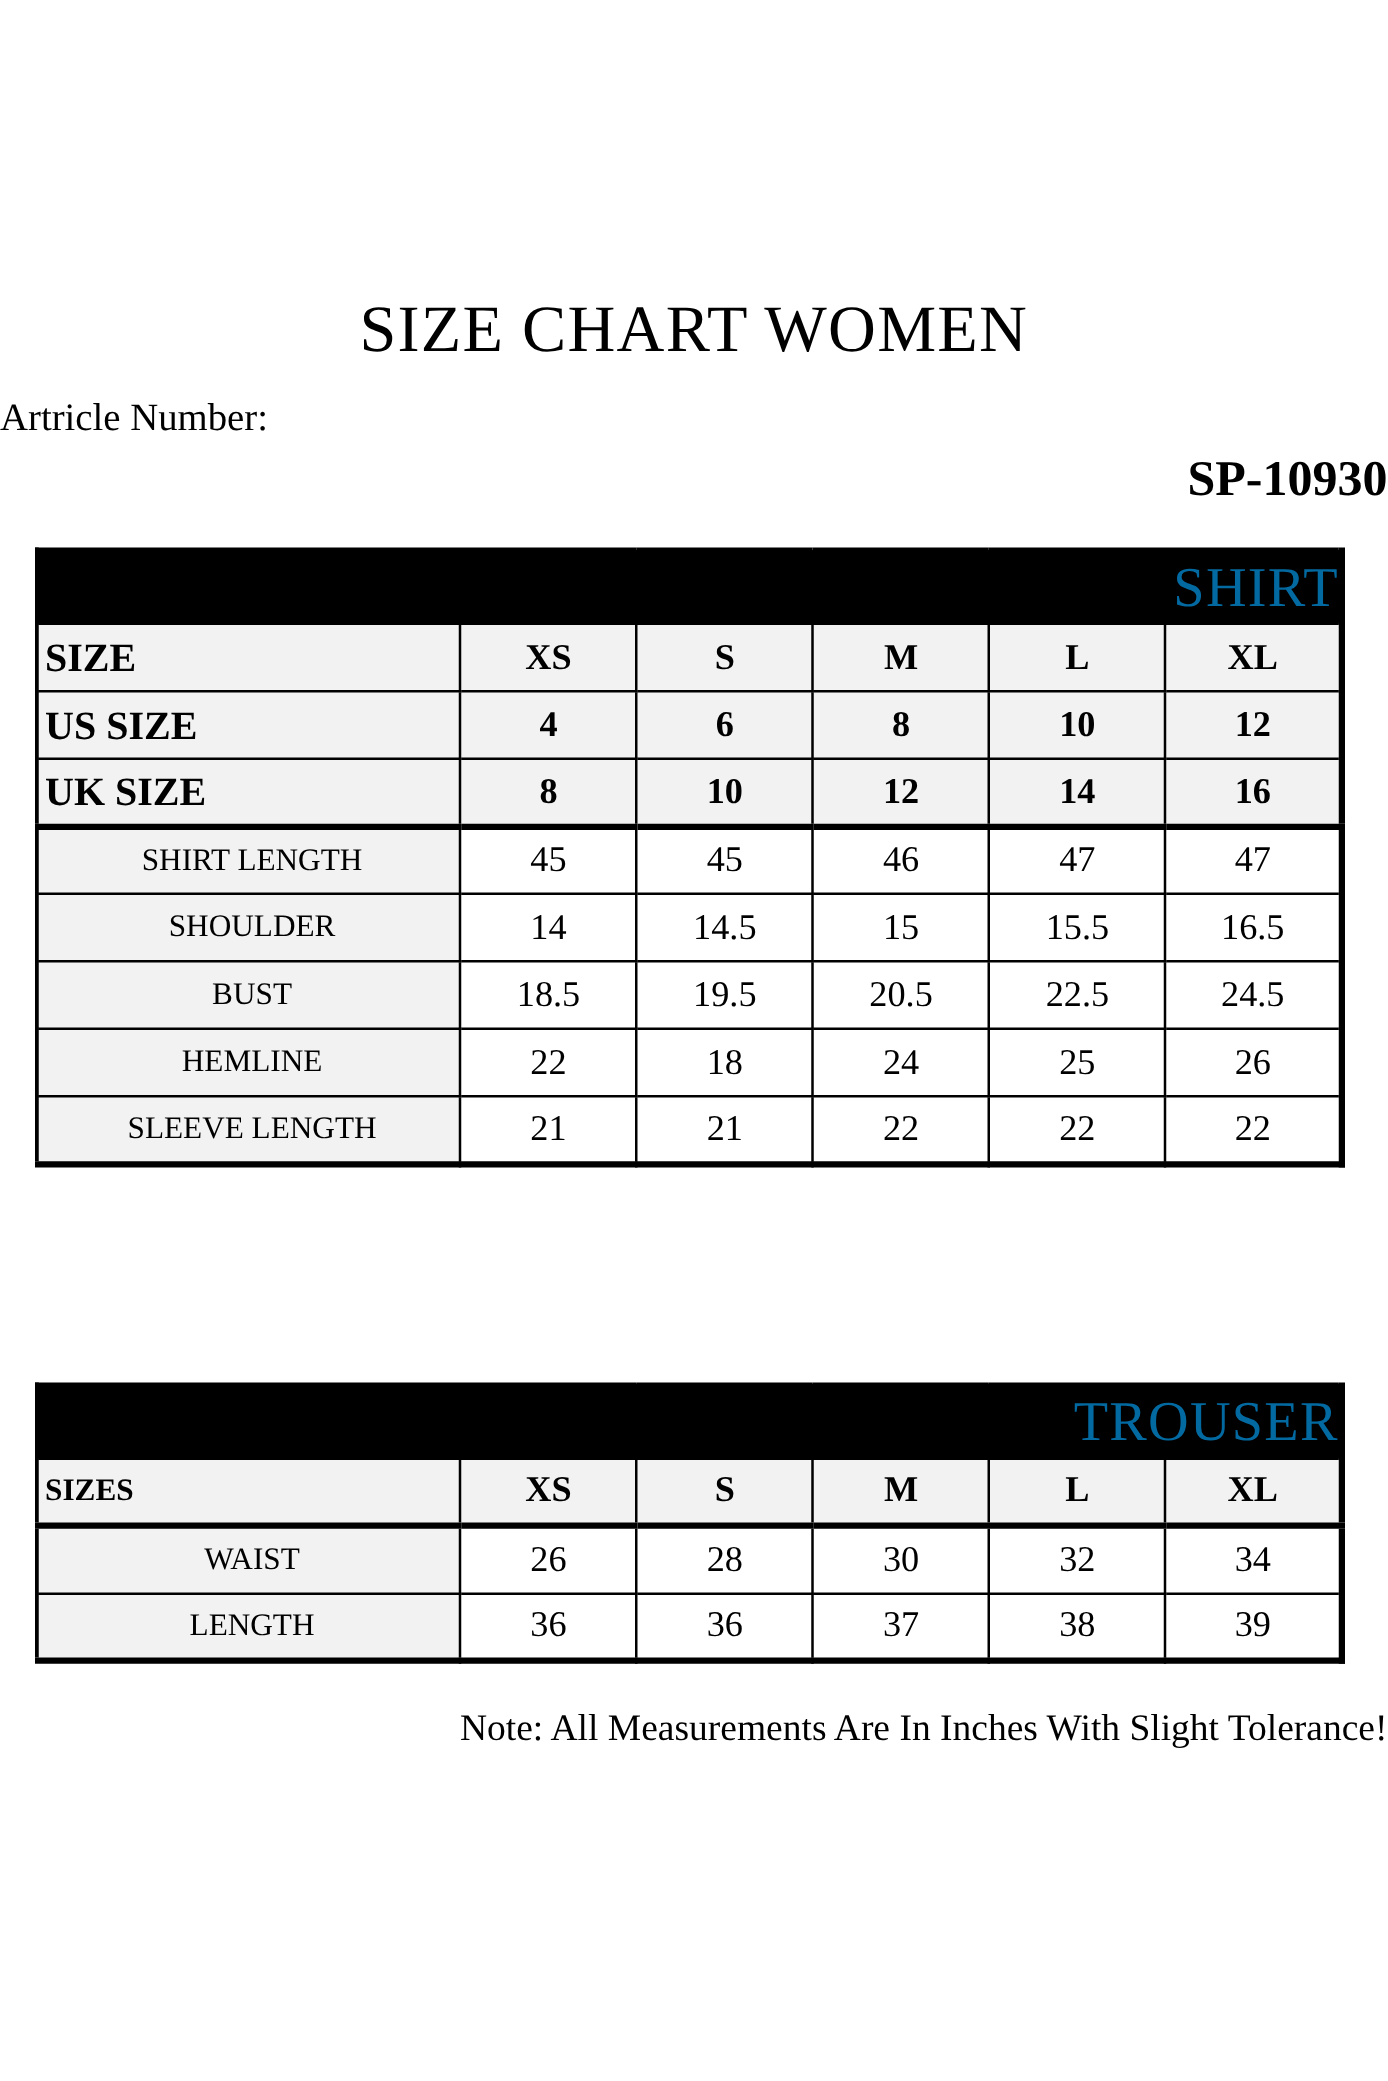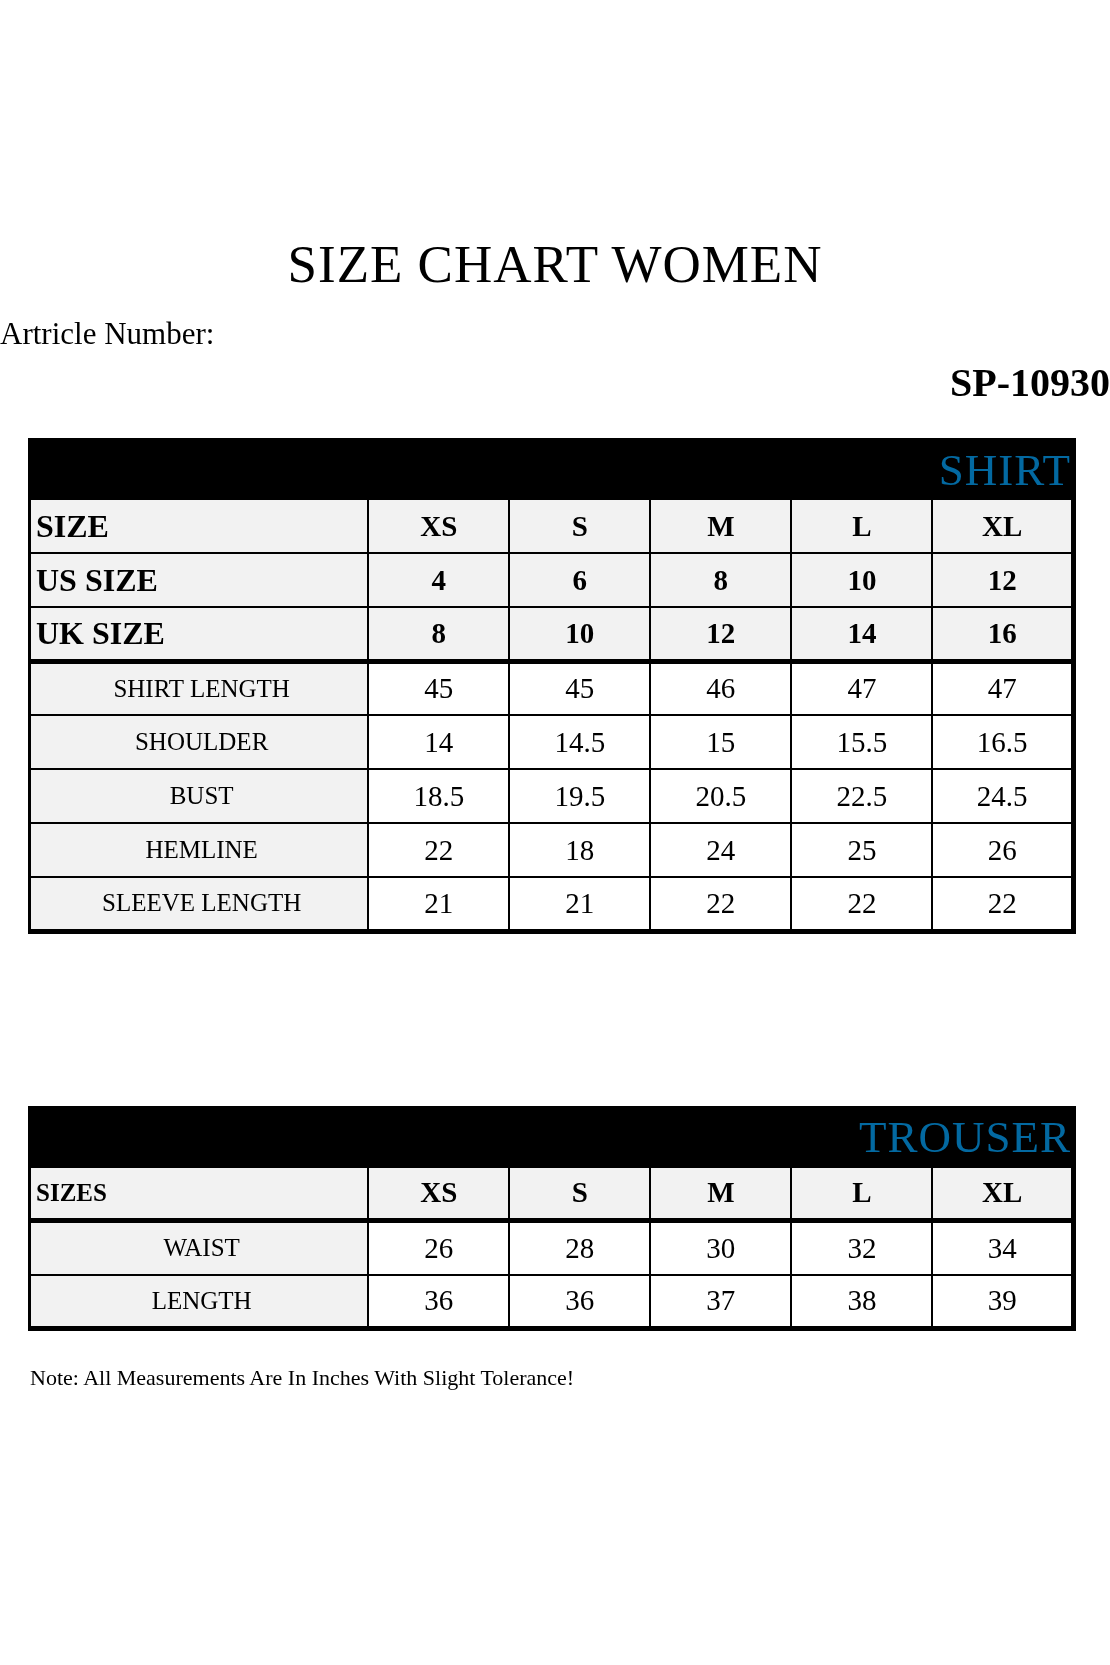--- a/index.html
+++ b/index.html
@@ -96,22 +96,23 @@
   }
   tr.last-size-row th, tr.last-size-row td {
     border-bottom-width: 5px;
   }
   table.size-table.trouser tr.size-row th {
     font-weight: bold;
     font-size: 25px;
   }
   .note {
     margin: 35px 0 0 30px;
-    font-size: 22px;
+    font-size: 30px;
     line-height: 1.1;
+    text-align: right;
   }
 </style>
 </head>
 <body>
 
 <div>
 
   <h1 class="page-title">SIZE CHART WOMEN</h1>
 
   <div class="article-label">Artricle Number:</div>

